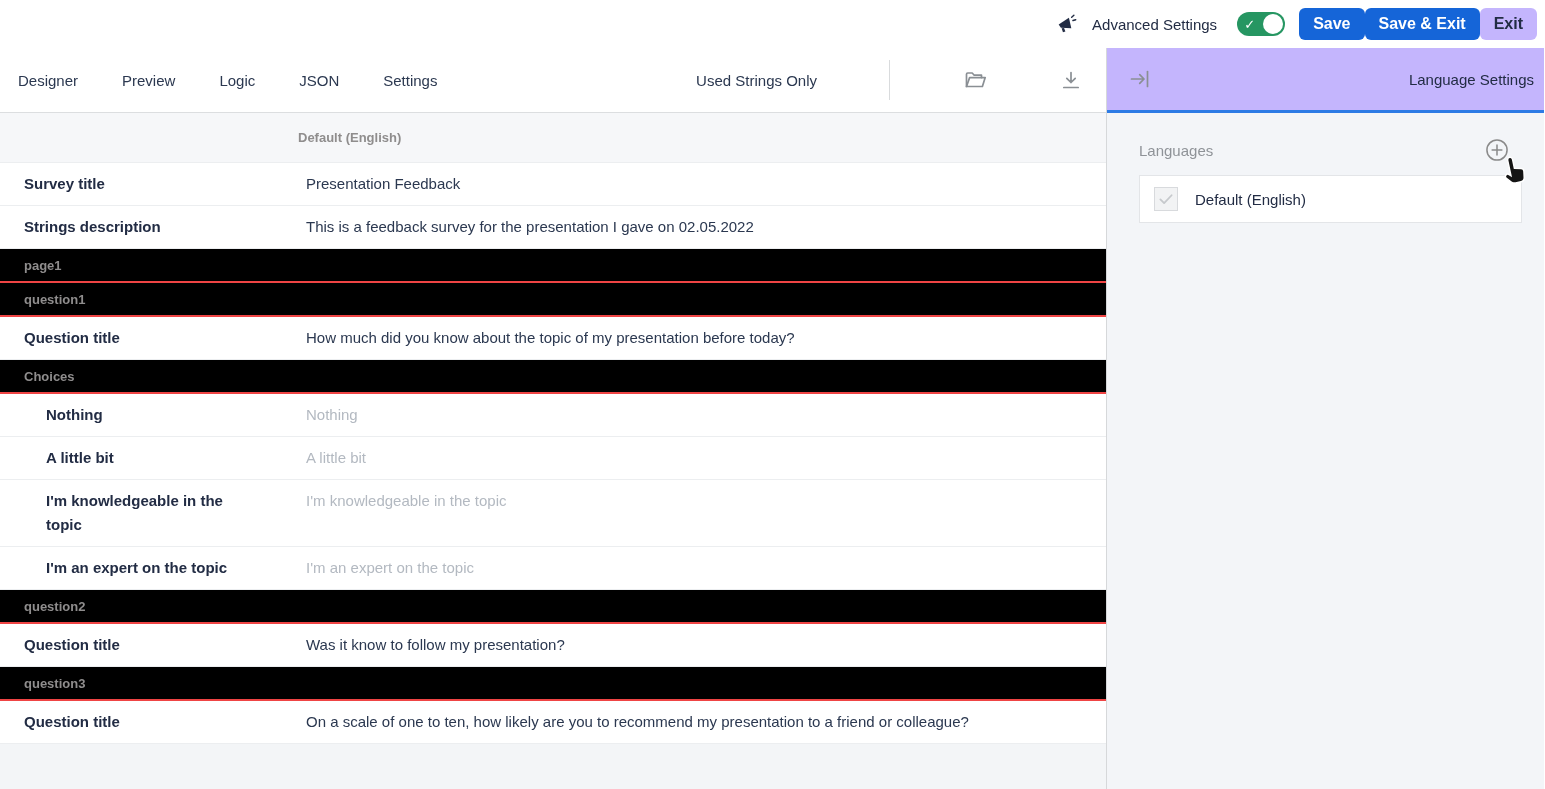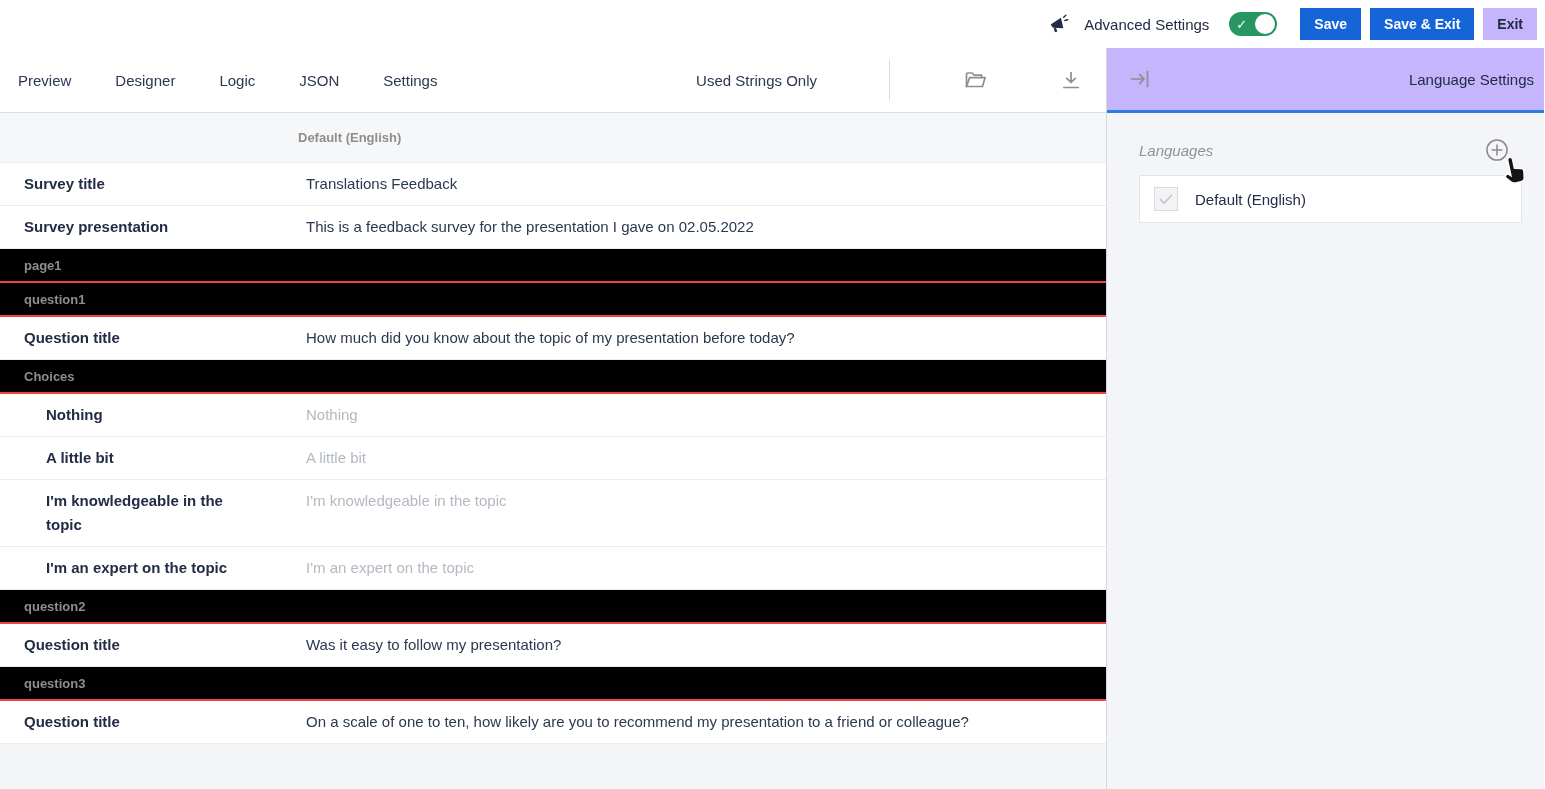--- a/index.html
+++ b/index.html
@@ -8,22 +8,22 @@
 
   
   .topbar { height:48px; display:flex; align-items:center; justify-content:flex-end;
             padding-right:8px; background:#fff; }
   .megaphone { width:24px; height:24px; margin-right:14px; display:flex; align-items:center; justify-content:center; }
   .adv-label { font-size:15px; color:#222c44; margin-right:20px; }
   .toggle { width:48px; height:24px; border-radius:12px; background:#269662; display:flex;
             align-items:center; margin-right:14px; cursor:pointer; }
   .toggle .tick { color:#fff; font-size:13px; font-weight:bold; margin-left:7px; line-height:1; }
   .toggle .knob { width:20px; height:20px; border-radius:50%; background:#fff; margin-left:auto; margin-right:2px; }
-  .btn { height:32px; border:none; border-radius:0; padding:0 14px; font-size:14px; font-weight:bold;
-         font-family:inherit; cursor:pointer; margin-left:9px; }
+  .btn { height:32px; border:none; border-radius:6px; padding:0 14px; font-size:16px; font-weight:bold;
+         font-family:inherit; cursor:pointer; }
   .btn.primary { background:#1565d8; color:#fff; }
   .btn.ghost   { background:#c4b5fd; color:#222c44; }
 
   
   .main { display:flex; height:741px; }
   .left { width:1107px; border-right:1px solid #d6d8da; display:flex; flex-direction:column; }
   .right { width:437px; display:flex; flex-direction:column; }
 
   
   .tabstrip { height:65px; display:flex; align-items:stretch; border-bottom:1px solid #dcdee0;
@@ -51,21 +51,21 @@
   .trow.item .label { padding:9px 20px 9px 24px; line-height:24px; font-size:15px; font-weight:bold; color:#222c44; }
   .trow.item.indent .label { padding-left:46px; }
   .trow.item .value { padding:9px 16px 9px 24px; line-height:24px; font-size:15px; color:#2b3850; cursor:text; }
   .trow.item .value.placeholder { color:#b3b9c1; }
 
   
   .panel-header { height:65px; background:#c4b5fd; border-bottom:3px solid #2d7be5;
                   display:flex; align-items:center; padding:0 10px 0 20px; }
   .panel-title { margin-left:auto; font-size:15px; color:#222c44; }
   .panel-body { flex:1; background:#f3f5f8; padding:24px 22px 0 32px; position:relative; }
-  .languages-row { display:flex; align-items:center;font-style:italic; }
+  .languages-row { display:flex; align-items:center; }
   .languages-label { font-size:15px; color:#8f9398; }
   .add-lang { margin-left:auto; margin-right:12px; width:26px; height:26px; display:flex;
               align-items:center; justify-content:center; cursor:pointer; }
   .lang-card { margin-top:12px; background:#fff; border:1px solid #e3e5e8; height:48px;
                display:flex; align-items:center; padding-left:14px; }
   .checkbox { width:24px; height:24px; background:#f2f3f4; border:1px solid #d8dadd;
               display:flex; align-items:center; justify-content:center; }
   .lang-name { margin-left:17px; font-size:15px; color:#222c44; }
 
   .cursor { position:absolute; left:1502px; top:155px; z-index:10; transform:rotate(-12deg); pointer-events:none; }
@@ -90,22 +90,22 @@
   </span>
   <button class="btn primary">Save</button>
   <button class="btn primary">Save &amp; Exit</button>
   <button class="btn ghost">Exit</button>
 </div>
 
 <div class="main">
 
   <div class="left">
     <div class="tabstrip">
+      <div class="tab">Designer</div>
       <div class="tab">Preview</div>
-      <div class="tab">Designer</div>
       <div class="tab">Logic</div>
       <div class="tab">JSON</div>
       <div class="tab">Settings</div>
 
       <div class="strip-right">
         <span class="used-strings">Used Strings Only</span>
         <span class="vdiv"></span>
         <span class="icon-btn">
           <svg class="stroke" width="24" height="24" viewBox="0 0 24 24">
             <path d="M3.5 18.5 V6.2 a1.2 1.2 0 0 1 1.2-1.2 H9.2 l2 2.2 h7.3 v2.4"></path>
@@ -122,24 +122,24 @@
     </div>
 
     <div class="table">
       <div class="trow header">
         <div class="label"></div>
         <div class="value">Default (English)</div>
       </div>
 
     <div class="trow item">
           <div class="label">Survey title</div>
-          <div class="value">Translations Feedback</div>
-        </div>
-        <div class="trow item">
-          <div class="label">Survey presentation</div>
+          <div class="value">Presentation Feedback</div>
+        </div>
+        <div class="trow item">
+          <div class="label">Strings description</div>
           <div class="value">This is a feedback survey for the presentation I gave on 02.05.2022</div>
         </div>
         <div class="trow section">page1</div>
         <div class="trow section">question1</div>
         <div class="trow item">
           <div class="label">Question title</div>
           <div class="value">How much did you know about the topic of my presentation before today?</div>
         </div>
         <div class="trow section">Choices</div>
         <div class="trow item indent">
@@ -154,21 +154,21 @@
           <div class="label">I'm knowledgeable in the topic</div>
           <div class="value placeholder">I'm knowledgeable in the topic</div>
         </div>
         <div class="trow item indent">
           <div class="label">I'm an expert on the topic</div>
           <div class="value placeholder">I'm an expert on the topic</div>
         </div>
         <div class="trow section">question2</div>
         <div class="trow item">
           <div class="label">Question title</div>
-          <div class="value">Was it easy to follow my presentation?</div>
+          <div class="value">Was it know to follow my presentation?</div>
         </div>
         <div class="trow section">question3</div>
         <div class="trow item">
           <div class="label">Question title</div>
           <div class="value">On a scale of one to ten, how likely are you to recommend my presentation to a friend or colleague?</div>
         </div>
       </div>
   </div>
 
   <div class="right">

